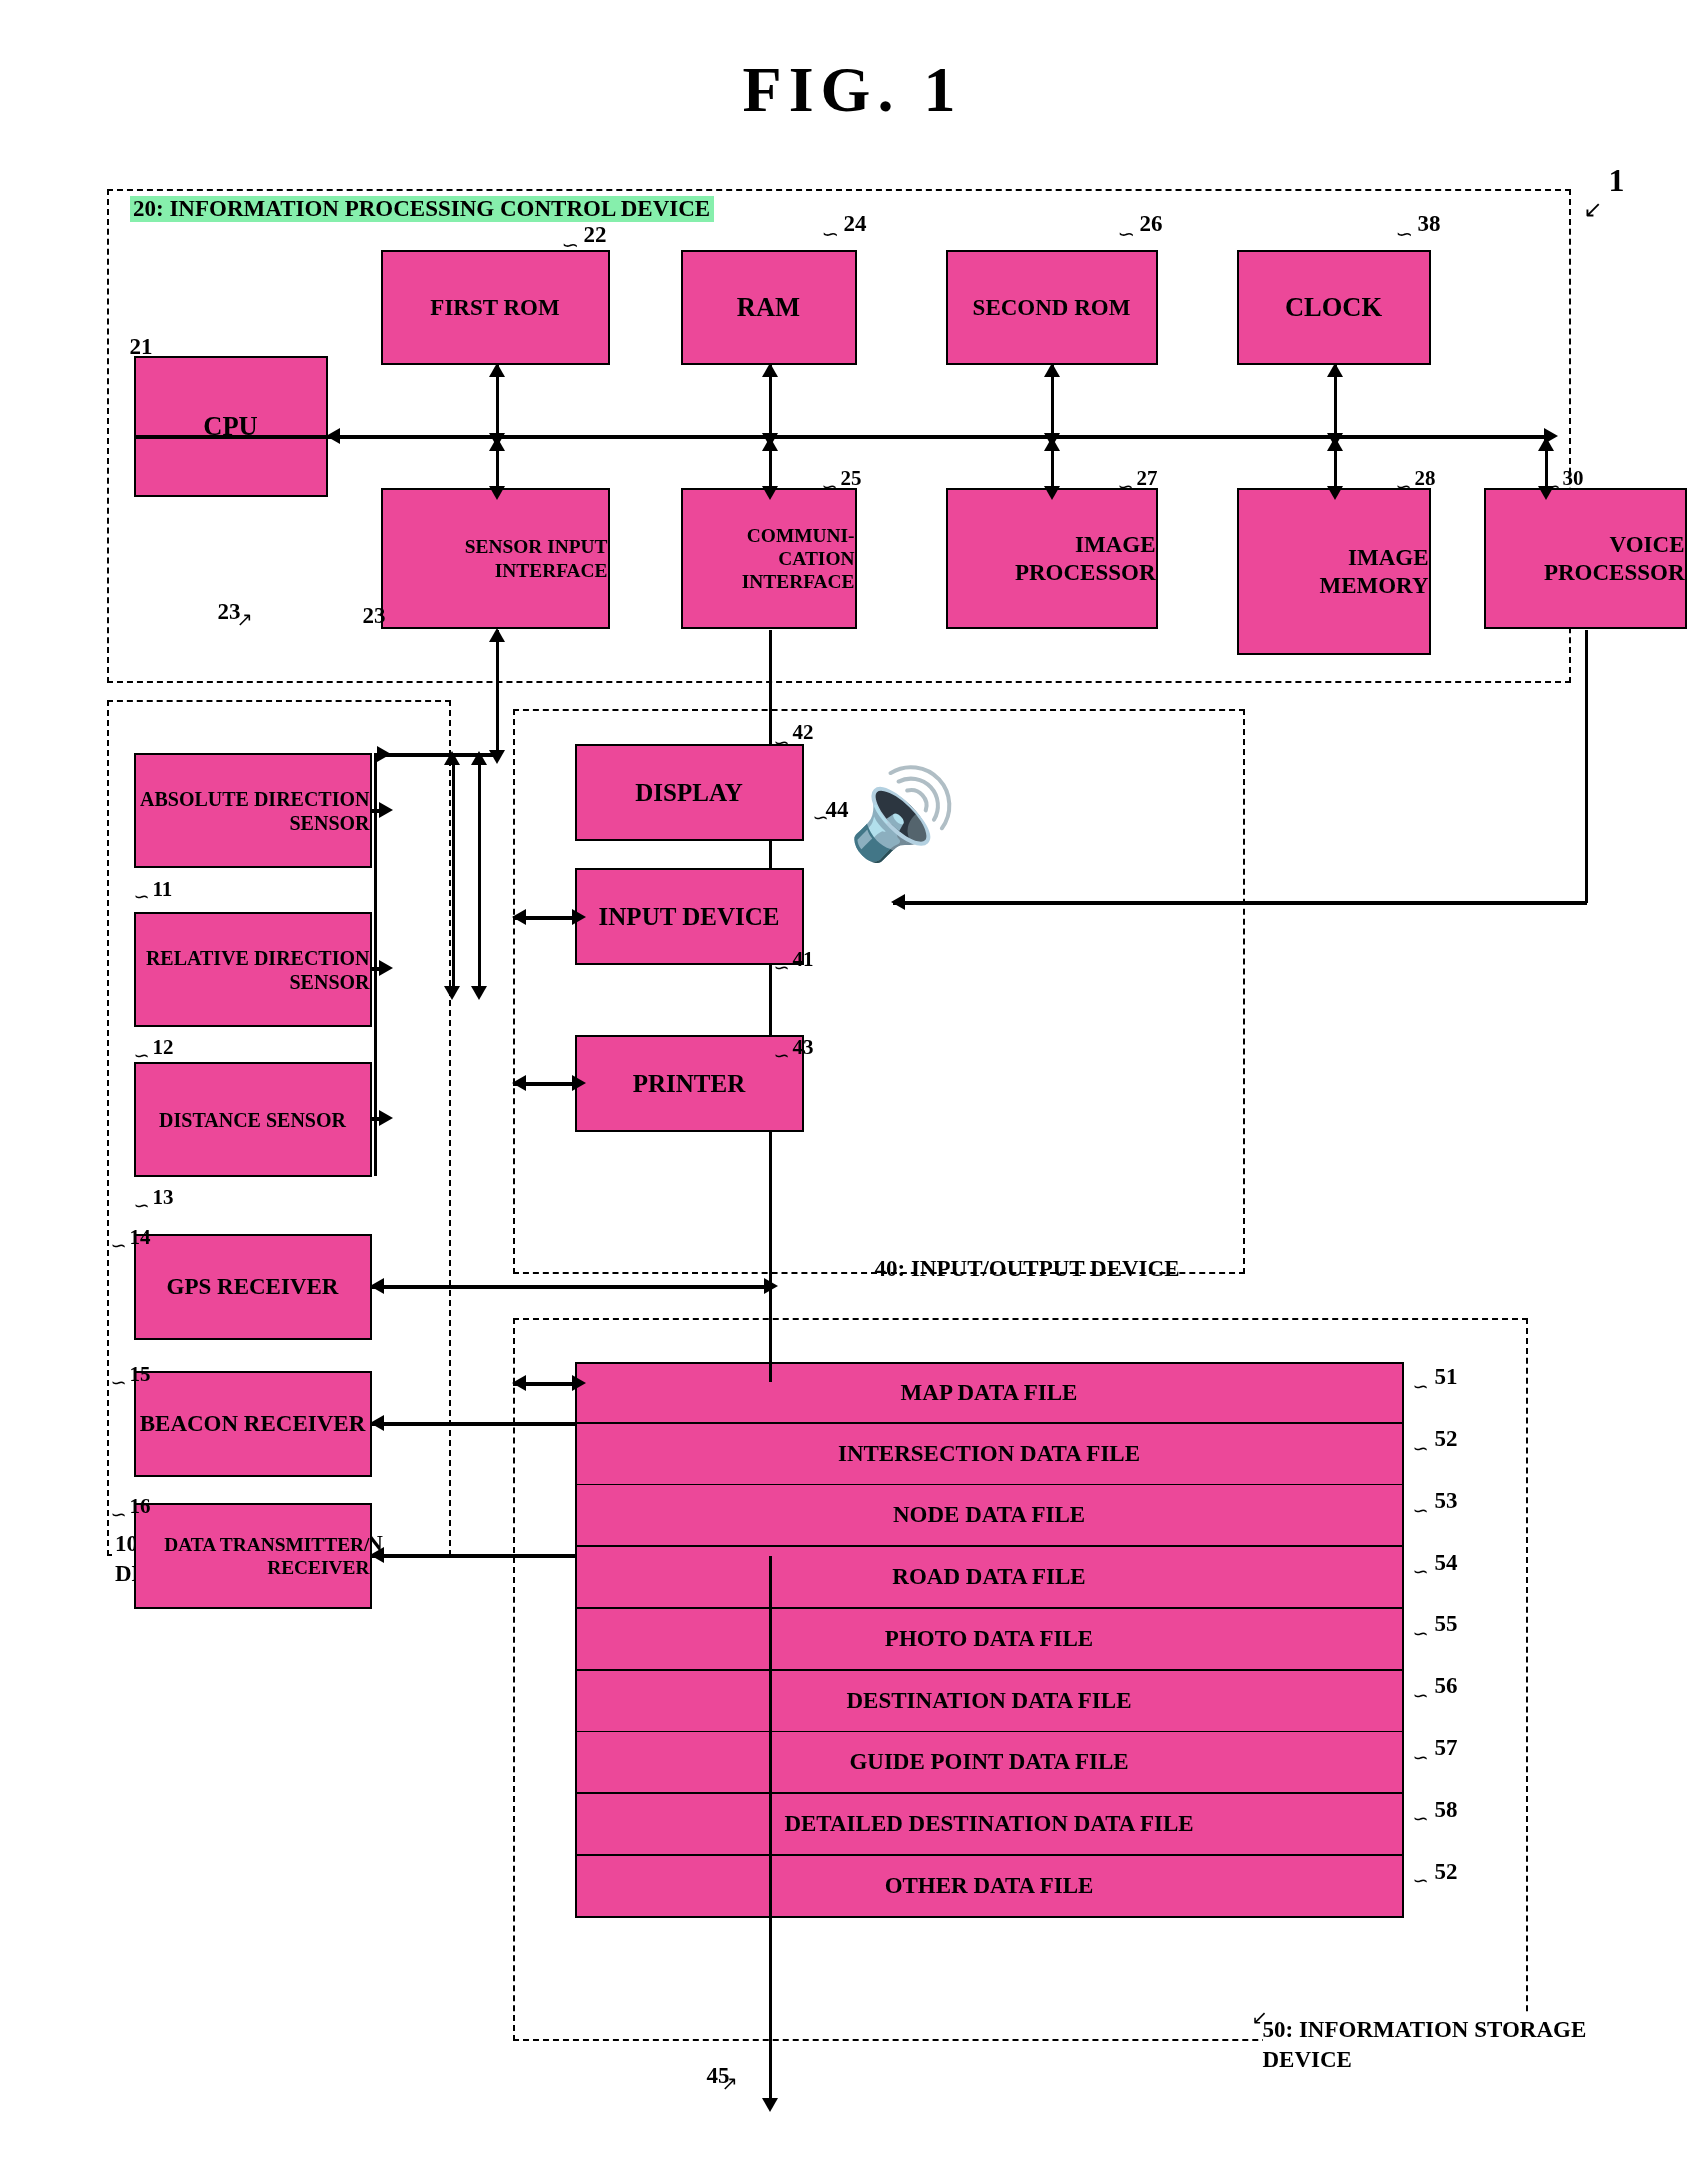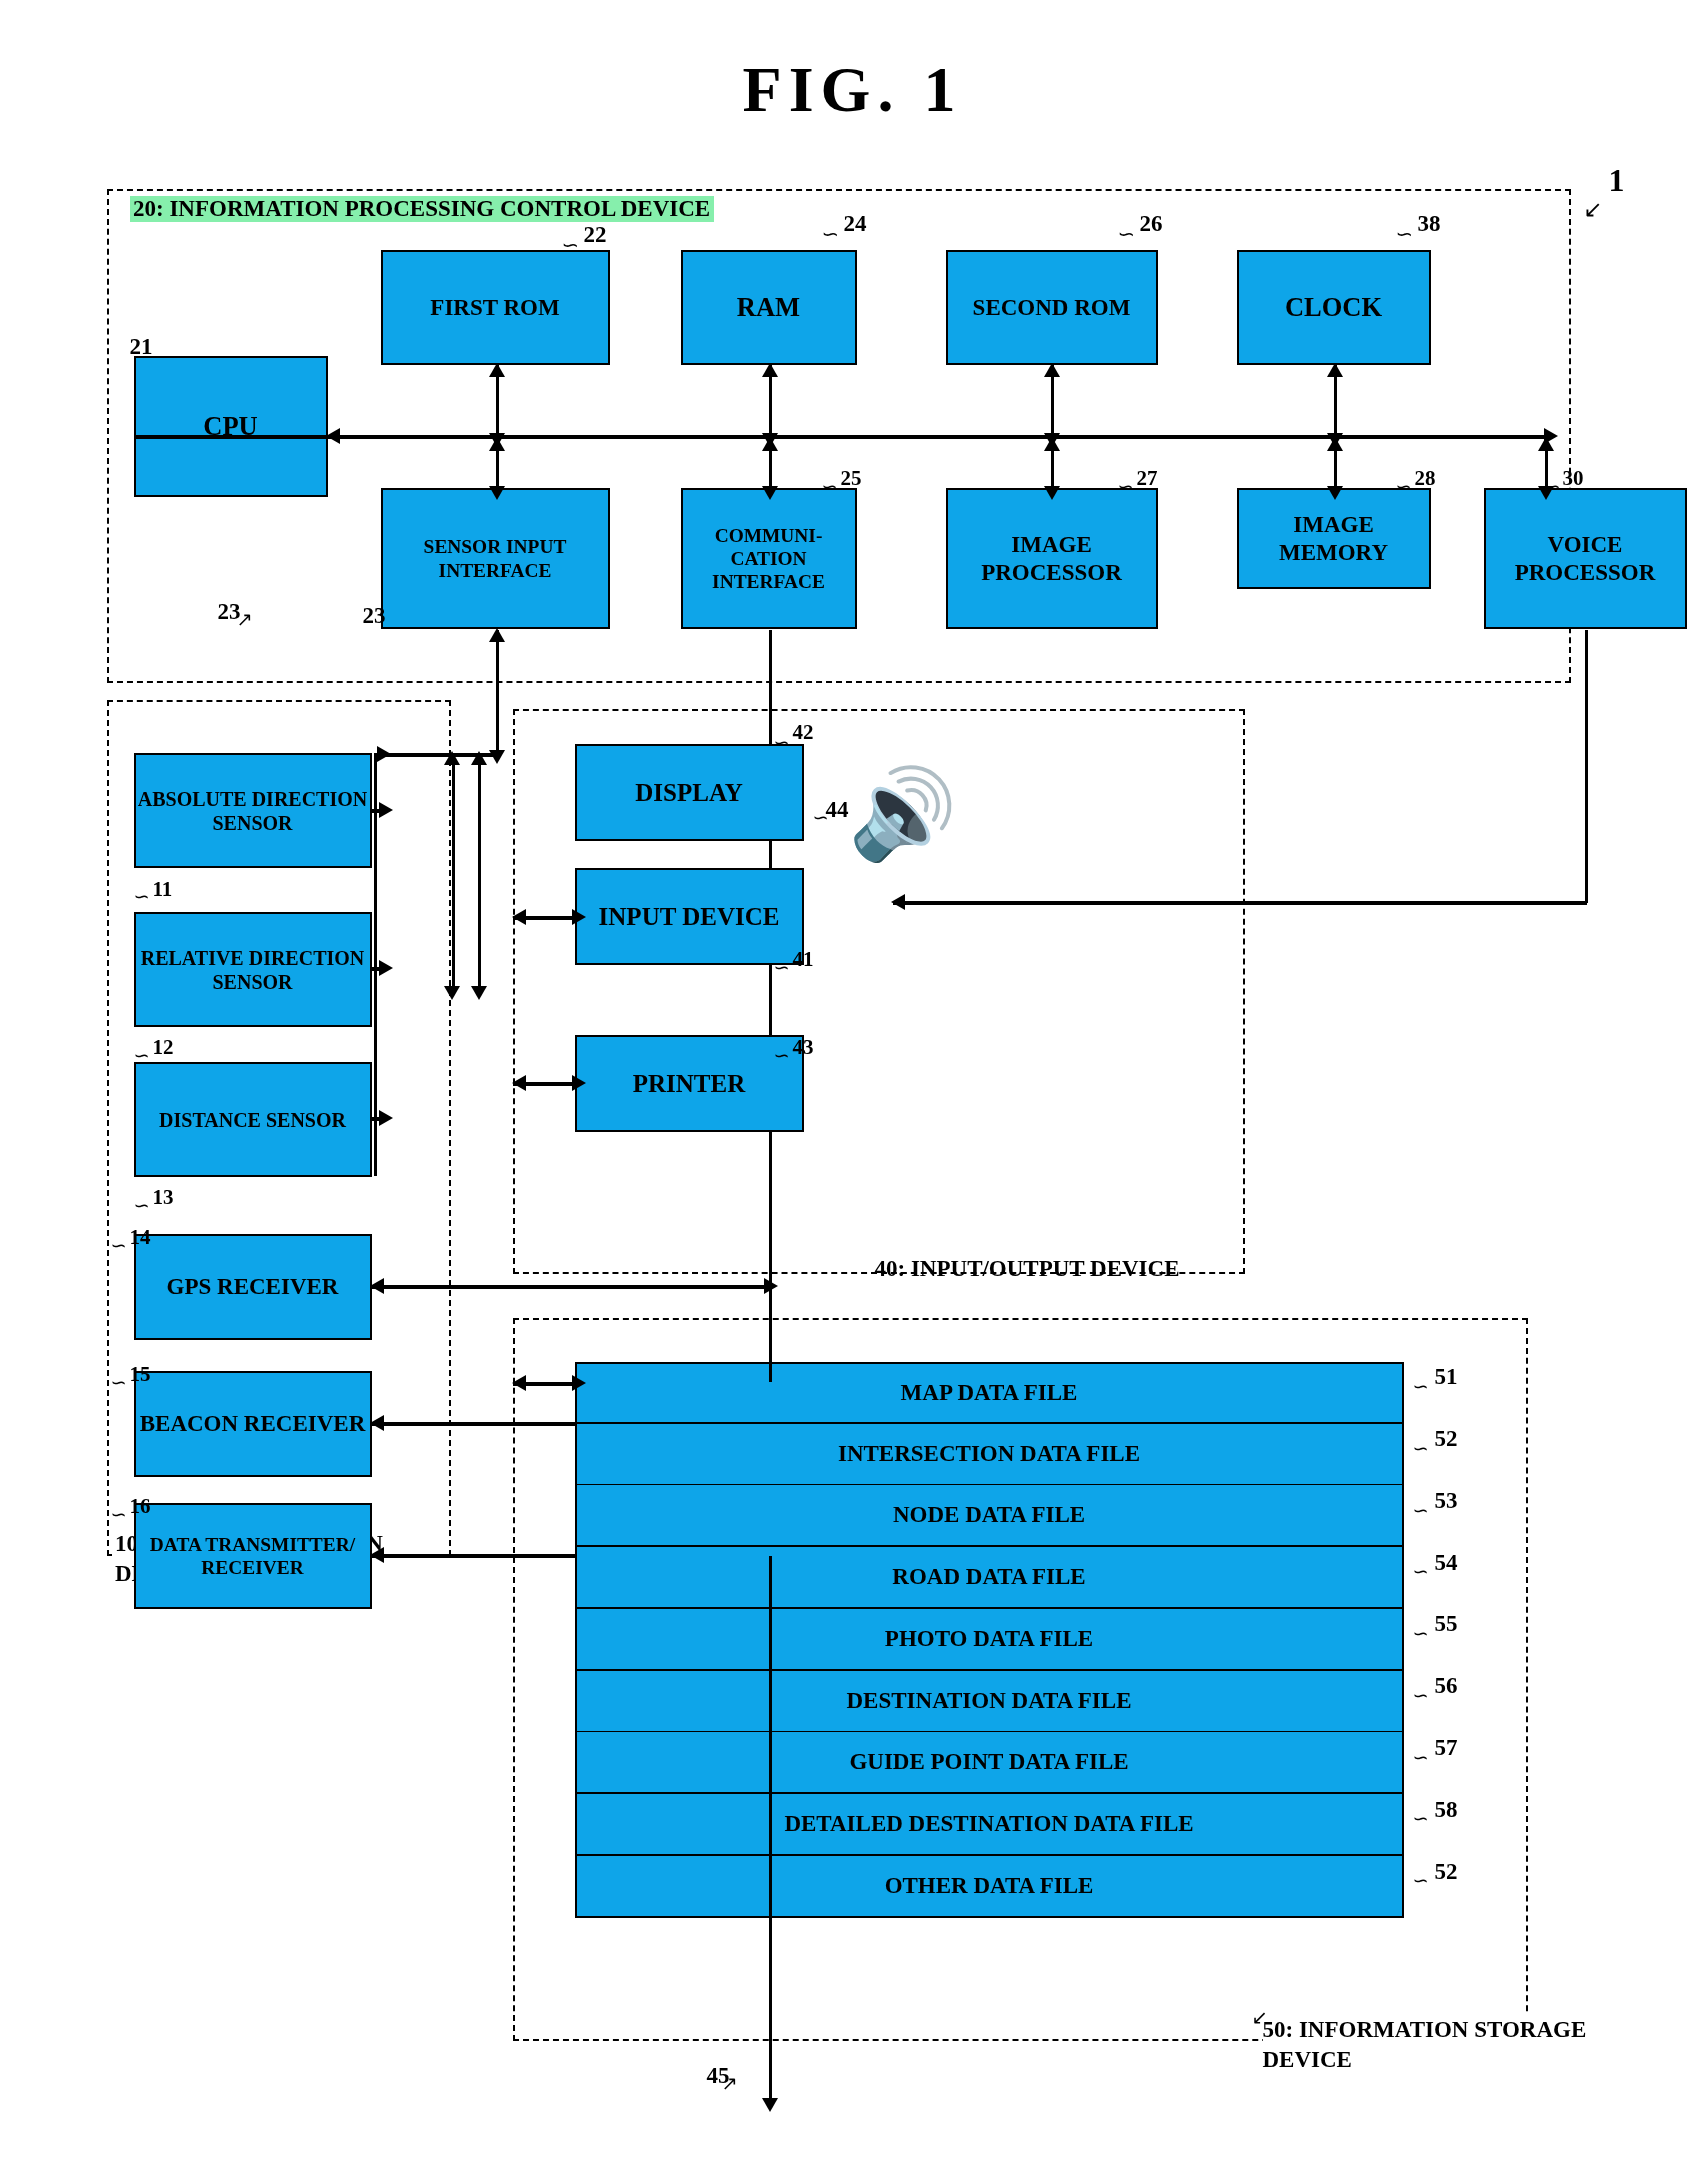--- a/index.html
+++ b/index.html
@@ -29,25 +29,25 @@
     
     .dashed-box {
       position: absolute;
       border: 2.6px dashed #000;
     }
 
     
     .solid-box {
       position: absolute;
       border: 2.6px solid #000;
-      background: #0ea5e9;
+      background: #ec4899;
       display: flex;
       align-items: center;
       justify-content: center;
-      text-align: center;
+      text-align: right;
       font-size: 23px;
       font-weight: bold;
       line-height: 1.2;
     }
 
     
     .bus-line {
       position: absolute;
       background: #000;
       height: 3.5px;
@@ -186,21 +186,21 @@
     <span>IMAGE PROCESSOR</span>
   </div>
 
   <div style="position:absolute; left:1037px; top:313px; font-size:19.4px;">∽</div>
   <div style="position:absolute; left:1056px; top:304px; font-size:21px; font-weight:bold;">27</div>
 
   <div class="bus-line-v" style="left:970px; top:277px; height:51px;"></div>
   <div class="arrowhead-down" style="left:963px; top:324px;"></div>
   <div class="arrowhead-up" style="left:963px; top:275px;"></div>
 
-  <div class="solid-box" style="left:1156px; top:326px; width:194px; height:101px; font-size:23px;">
+  <div class="solid-box" style="left:1156px; top:326px; width:194px; height:167px; font-size:23px;">
     <span>IMAGE MEMORY</span>
   </div>
 
   <div style="position:absolute; left:1315px; top:313px; font-size:19.4px;">∽</div>
   <div style="position:absolute; left:1334px; top:304px; font-size:21px; font-weight:bold;">28</div>
 
   <div class="bus-line-v" style="left:1253px; top:277px; height:51px;"></div>
   <div class="arrowhead-down" style="left:1246px; top:324px;"></div>
   <div class="arrowhead-up" style="left:1246px; top:275px;"></div>
 

